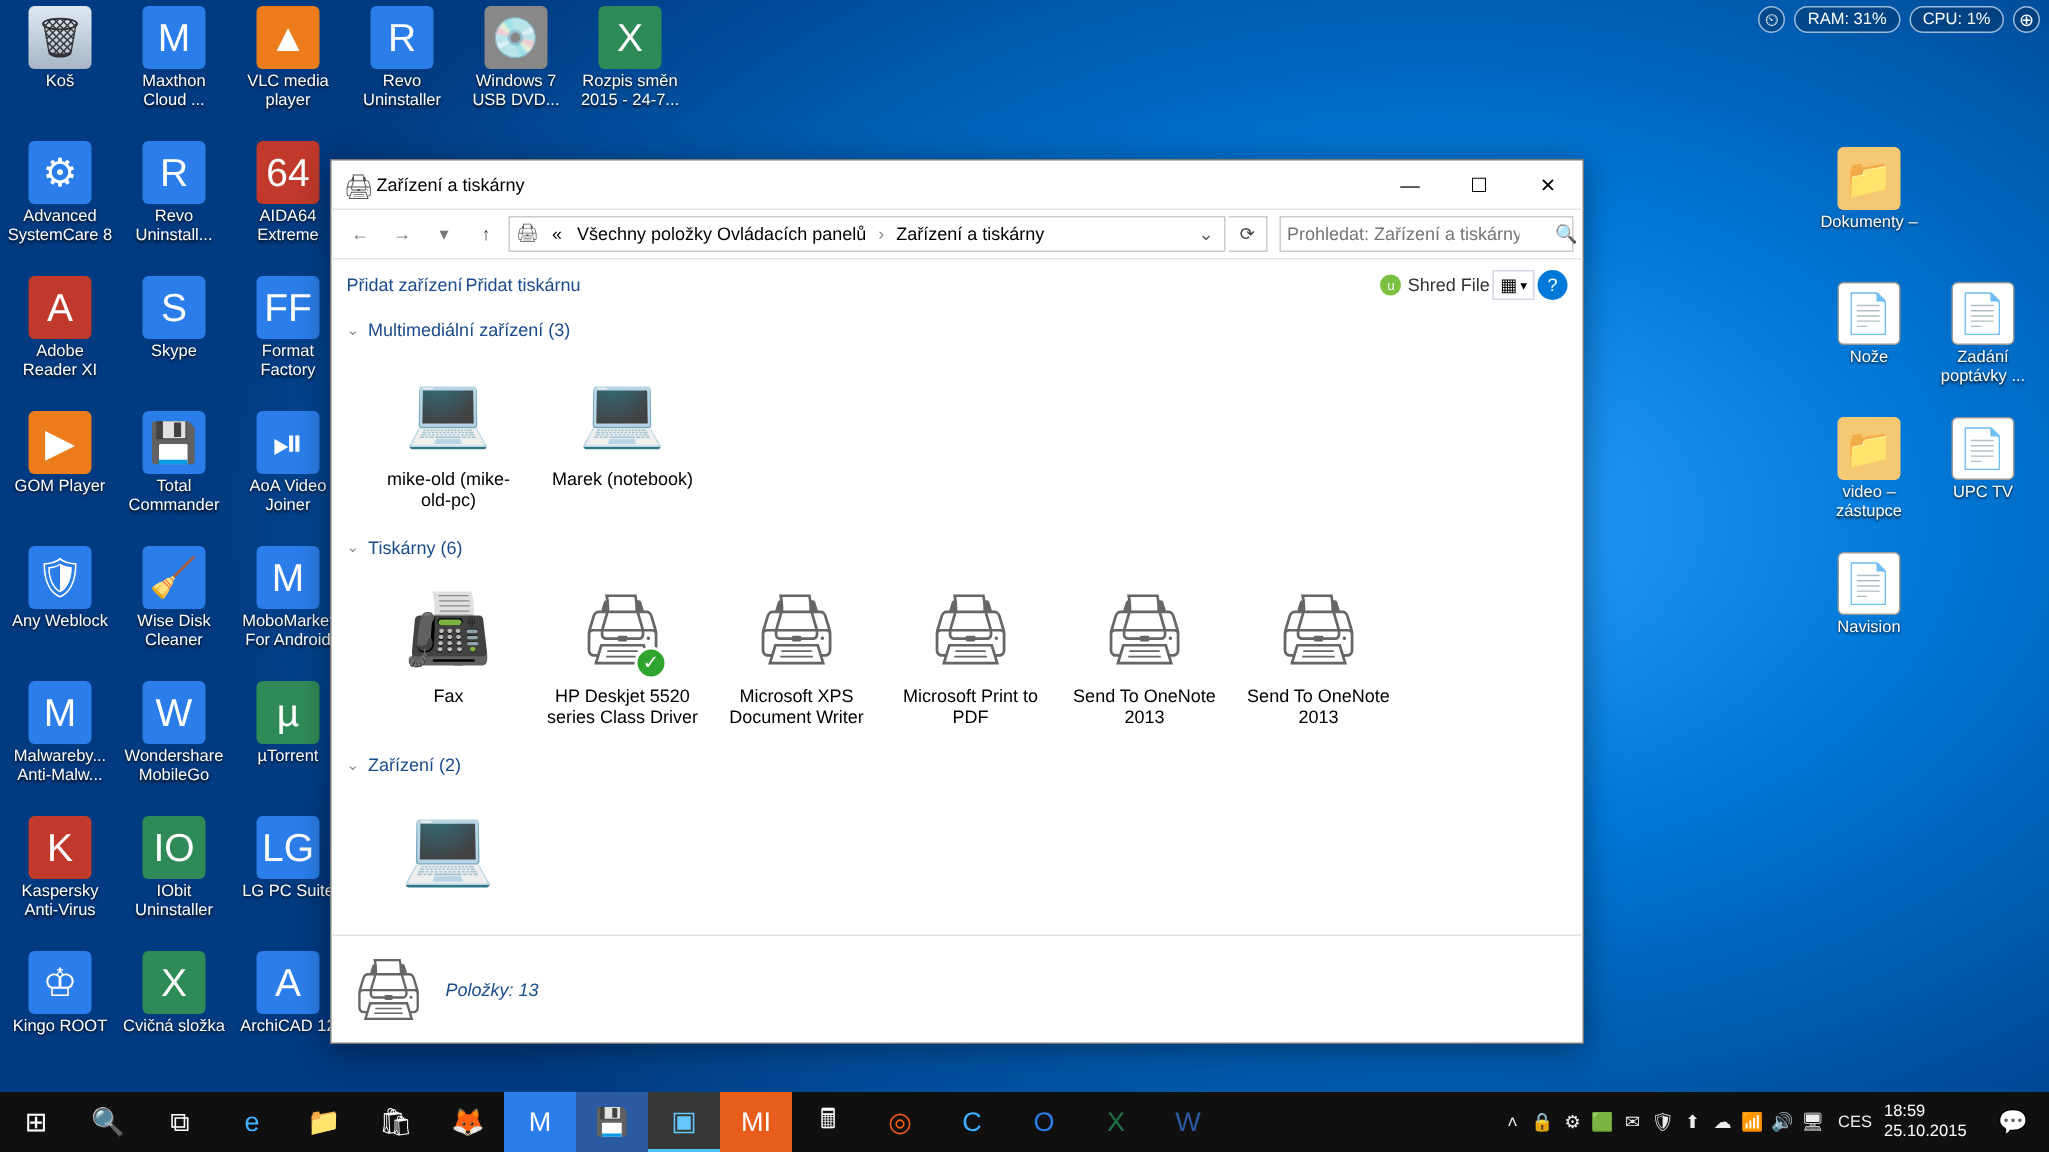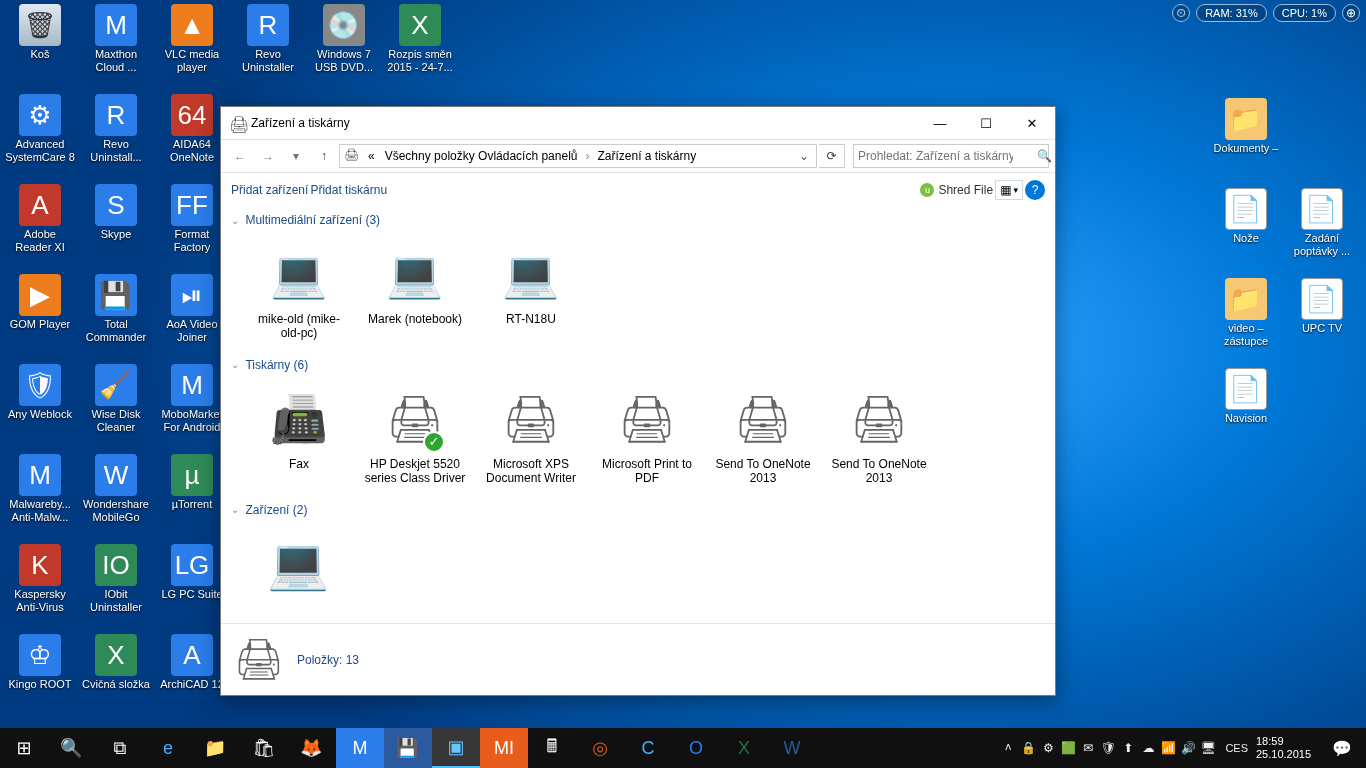--- a/index.html
+++ b/index.html
@@ -67,21 +67,21 @@
 .group-head{ color:#1a4b8c; padding:6px 10px; display:flex; align-items:center; gap:6px; cursor:pointer;}
 .group-head .chev{ font-size:10px; color:#888;}
 .items{ display:flex; flex-wrap:wrap; padding:0 6px 6px 22px; gap:4px;}
 .item{ width:112px; display:flex; flex-direction:column; align-items:center; padding:4px; cursor:pointer; border:1px solid transparent;}
 .item .iico{ width:72px; height:72px; position:relative; display:flex; align-items:center; justify-content:center; font-size:46px; color:#666;}
 .item .ilbl{ text-align:center; line-height:1.2; margin-top:2px;}
 .badge{ position:absolute; right:6px; bottom:2px; width:22px; height:22px; border-radius:50%; background:#2fa52f; border:2px solid #fff; color:#fff; display:flex;align-items:center;justify-content:center; font-size:13px;}
 
 .status{ height:72px; border-top:1px solid #e5e5e5; display:flex; align-items:center; padding:0 10px; gap:10px;}
 .status .sico{ width:56px; height:56px; display:flex; align-items:center; justify-content:center; font-size:40px; color:#666;}
-.status .stxt{ font-size:12px; color:#1a4b8c;}
+.status .stxt{ font-size:12px; color:#1a4b8c;font-style:italic;}
 
 
 .taskbar{ position:absolute; left:0; bottom:0; width:100%; height:40px; background:#101010; display:flex; align-items:center; }
 .taskbar .tbtn{ width:48px; height:40px; display:flex; align-items:center; justify-content:center; font-size:18px; color:#fff; cursor:pointer;}
 .taskbar .right{ margin-left:auto; display:flex; align-items:center; gap:2px; padding-right:4px;}
 .taskbar .tray{ width:18px; height:40px; display:flex;align-items:center;justify-content:center; color:#eee; font-size:12px; cursor:pointer;}
 .taskbar .tray.txt{ width:auto; padding:0 6px; font-size:11px;}
 .taskbar .clock{ width:64px; text-align:left; font-size:11px; line-height:1.2; color:#fff; cursor:pointer;}
 .taskbar .notif{ width:40px; display:flex;align-items:center;justify-content:center; color:#fff; font-size:16px; cursor:pointer;}
 .taskbar .active{ background:rgba(255,255,255,.16); border-bottom:2px solid #4cc2ff;}
@@ -187,21 +187,21 @@
   </div>
   <div class="desktop-col col2">
     <div class="desktop-icon">
         <div class="glyph g-orange">▲</div>
         <div class="lbl">VLC media
 player</div>
       </div>
     <div class="desktop-icon">
         <div class="glyph g-red">64</div>
         <div class="lbl">AIDA64
-OneNote</div>
+Extreme</div>
       </div>
     <div class="desktop-icon">
         <div class="glyph g-blue">FF</div>
         <div class="lbl">Format
 Factory</div>
       </div>
     <div class="desktop-icon">
         <div class="glyph g-blue">⏯</div>
         <div class="lbl">AoA Video
 Joiner</div>
@@ -336,24 +336,20 @@
     <div class="items">
       <div class="item">
           <div class="iico dev"></div>
           <div class="ilbl">mike-old
 (mike-old-pc)</div>
         </div>
       <div class="item">
           <div class="iico dev"></div>
           <div class="ilbl">Marek
 (notebook)</div>
-        </div>
-      <div class="item">
-          <div class="iico dev"></div>
-          <div class="ilbl">RT-N18U</div>
         </div>
     </div>
 
     <div class="group-head">
         <span class="chev">⌄</span>
         <span>Tiskárny (6)</span>
       </div>
     <div class="items">
       <div class="item">
           <div class="iico fax"></div>

